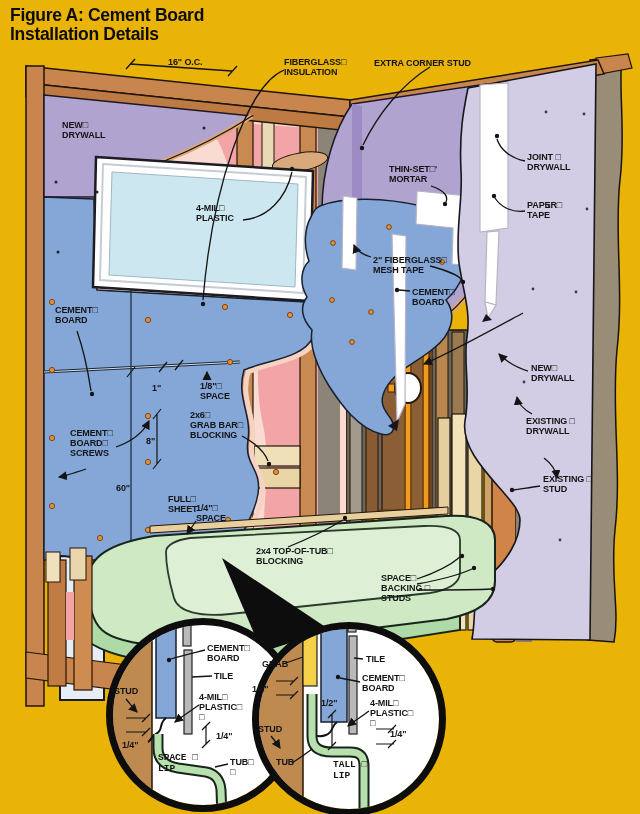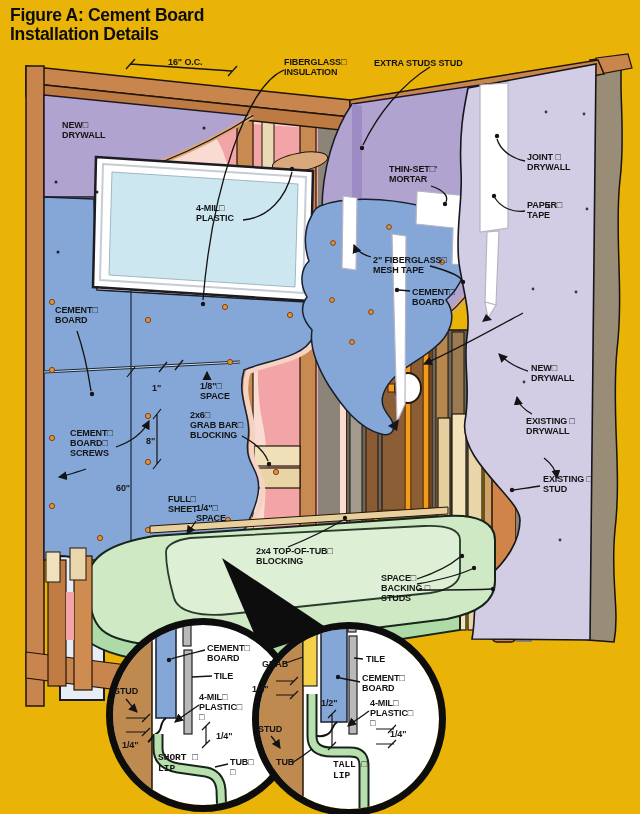--- a/index.html
+++ b/index.html
@@ -277,21 +277,21 @@
     <circle cx="349" cy="719" r="93.5" fill="none" stroke="#0d0d0d" stroke-width="7"></circle>
   </g>
 </svg>
 
 <div class="title">Figure A: Cement Board
 Installation Details</div>
 
 <div class="lb" style="left:168px;top:57px">16" O.C.</div>
 <div class="lb" style="left:284px;top:57px">FIBERGLASS□
 INSULATION</div>
-<div class="lb" style="left:374px;top:58px">EXTRA STUDS STUD</div>
+<div class="lb" style="left:374px;top:58px">EXTRA CORNER STUD</div>
 <div class="lb" style="left:62px;top:120px">NEW□
 DRYWALL</div>
 <div class="lb" style="left:389px;top:164px">THIN-SET□'
 MORTAR</div>
 <div class="lb" style="left:527px;top:152px">JOINT □
 DRYWALL</div>
 <div class="lb" style="left:196px;top:203px">4-MIL□
 PLASTIC</div>
 <div class="lb" style="left:527px;top:200px">PAPER□
 TAPE</div>
@@ -330,21 +330,21 @@
 
 <div class="lb" style="left:207px;top:643px">CEMENT□
 BOARD</div>
 <div class="lb" style="left:214px;top:671px">TILE</div>
 <div class="lb" style="left:114px;top:686px">STUD</div>
 <div class="lb" style="left:199px;top:692px">4-MIL□
 PLASTIC□
 □</div>
 <div class="lb" style="left:122px;top:740px">1/4"</div>
 <div class="lb" style="left:216px;top:731px">1/4"</div>
-<div class="lb m" style="left:158px;top:753px">SHORT □
+<div class="lb m" style="left:158px;top:753px">SPACE □
 LIP</div>
 <div class="lb" style="left:230px;top:757px">TUB□
 □</div>
 
 <div class="lb" style="left:262px;top:659px">GRAB</div>
 <div class="lb" style="left:366px;top:654px">TILE</div>
 <div class="lb" style="left:362px;top:673px">CEMENT□
 BOARD</div>
 <div class="lb" style="left:252px;top:684px">1/4"</div>
 <div class="lb" style="left:321px;top:698px">1/2"</div>

